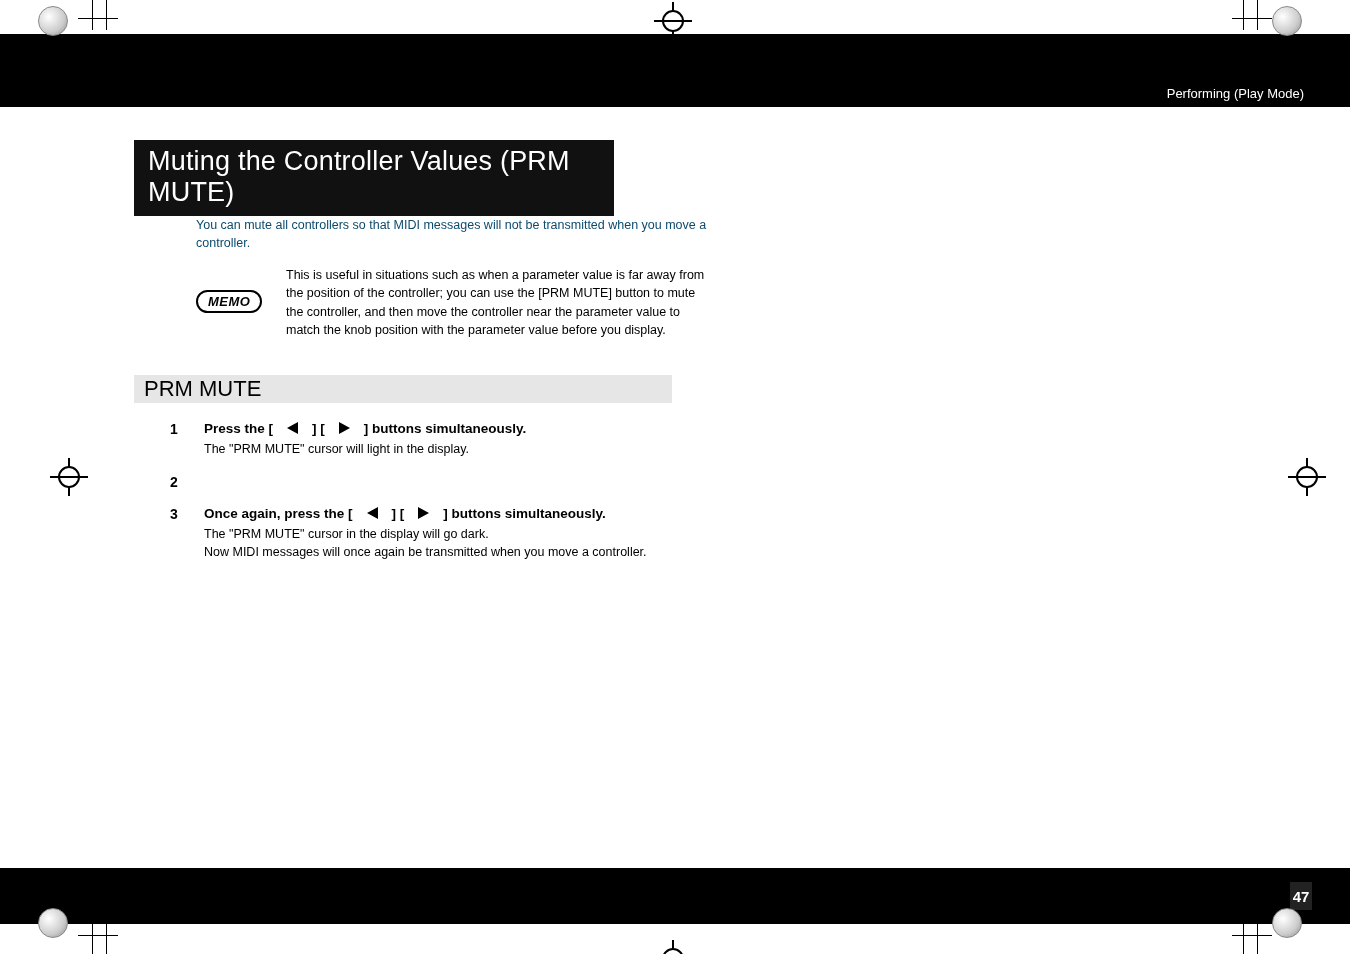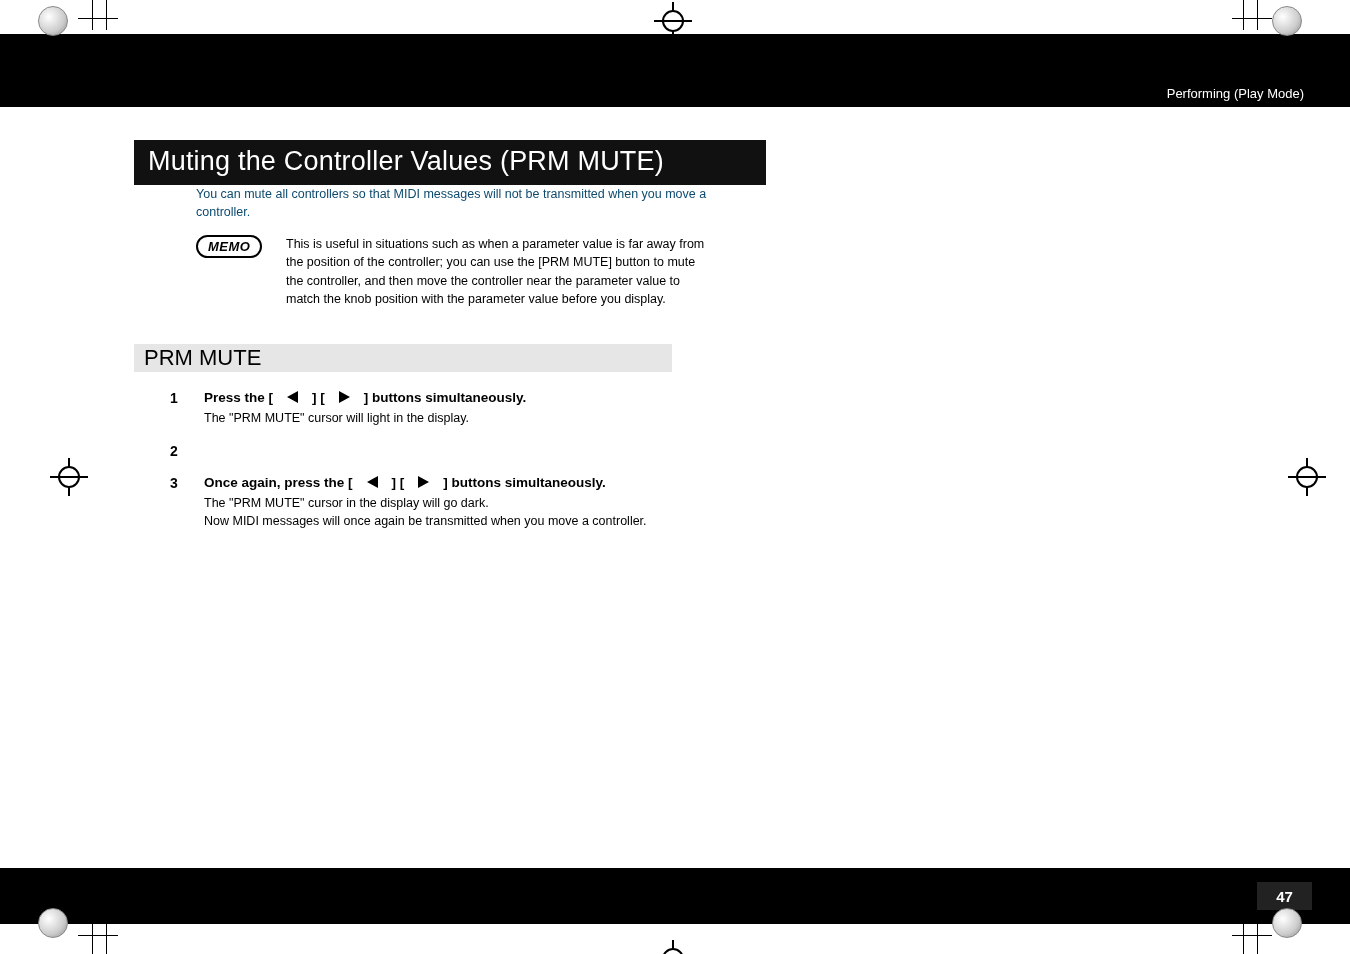--- a/index.html
+++ b/index.html
@@ -64,21 +64,21 @@
     position: absolute;
     bottom: 30px;
     left: 0; right: 0;
     height: 56px;
     background: #000;
   }
   .page-num-box {
     position: absolute;
     right: 38px;
     top: 14px;
-    width: 55px;
+    width: 22px;
     height: 28px;
     background: #222;
     color: #fff;
     display: flex;
     align-items: center;
     justify-content: center;
     font-size: 15px;
     font-weight: bold;
   }
 
@@ -88,21 +88,21 @@
     left: 134px;
     width: 760px;
   }
 
   .main-heading {
     background: #111;
     color: #fff;
     font-size: 27px;
     font-weight: 400;
     padding: 6px 14px 8px 14px;
-    width: 632px;
+    width: 480px;
     letter-spacing: 0.2px;
   }
 
   .intro-text {
     margin-left: 62px;
     font-size: 12.5px;
     line-height: 1.45;
     width: 520px;
     color: #0c4a6e;
   }
@@ -110,20 +110,21 @@
   .memo-block {
     margin-top: 14px;
     margin-left: 62px;
     display: flex;
     align-items: flex-start;
     gap: 16px;
     width: 520px;
   }
   .memo-label {
     flex: 0 0 74px;
+    margin-top: 24px;
   }
   .memo-pill {
     display: inline-flex;
     align-items: center;
     justify-content: center;
     border: 2px solid #000;
     border-radius: 999px;
     font-weight: 700;
     font-size: 13px;
     padding: 2px 10px;

